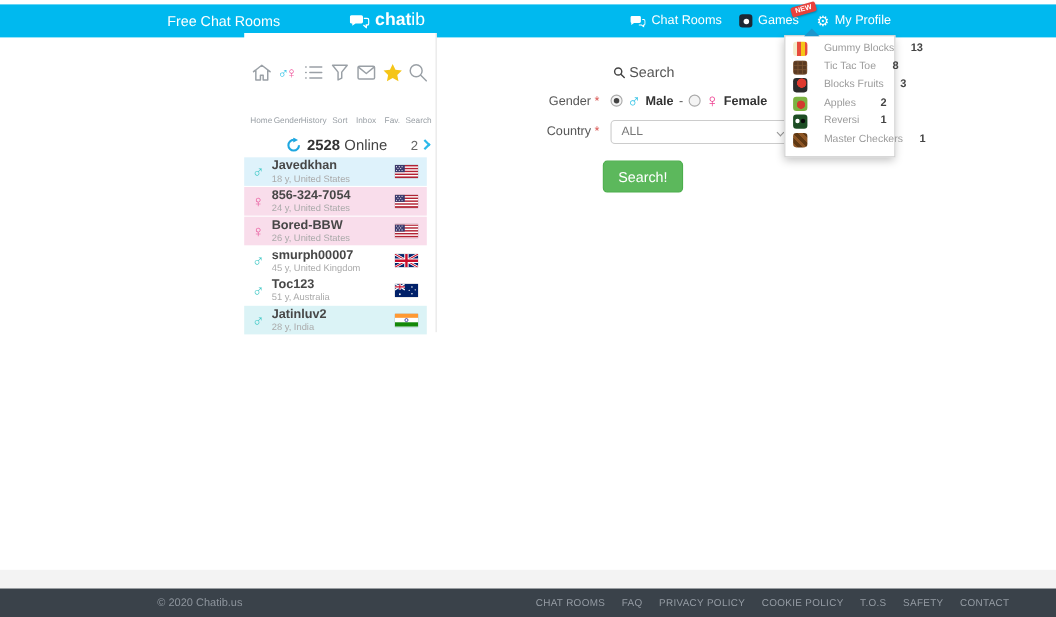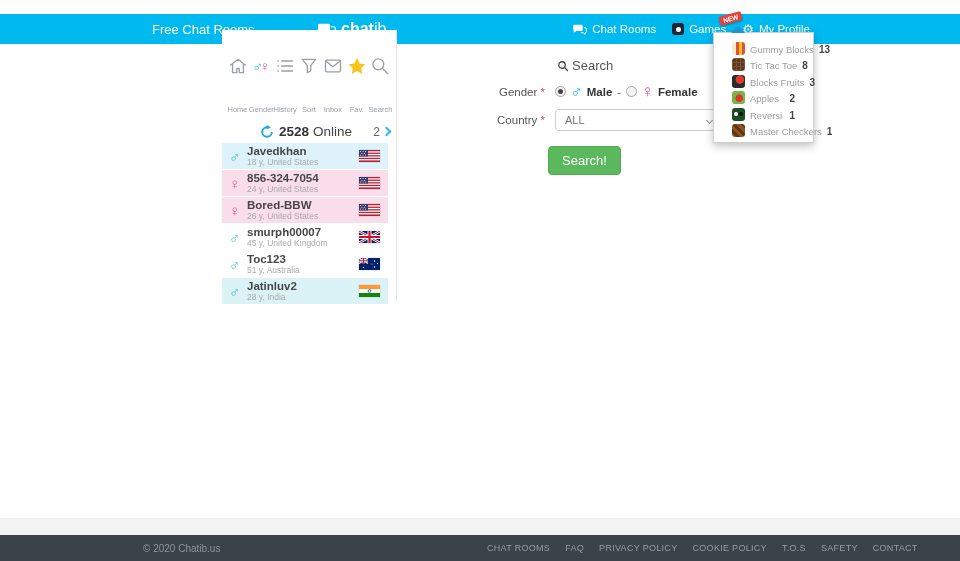--- a/index.html
+++ b/index.html
@@ -1,35 +1,35 @@
 <!DOCTYPE html>
 <html><head>
 <meta charset="utf-8">
 <style>
   * { margin:0; padding:0; box-sizing:border-box; }
   html,body { width:960px; height:561px; }
   body { font-family:"Liberation Sans", sans-serif; background:#fff; position:relative; overflow:hidden; }
 
   
-  .topbar { position:absolute; left:0; top:14px; width:960px; height:30px; background:#00b9ef; color:#fff; }
+  .topbar { position:absolute; left:0; top:4px; width:960px; height:30px; background:#00b9ef; color:#fff; }
   .topbar-left { position:absolute; left:152px; top:0; height:30px; display:flex; align-items:center; font-size:13px; }
   .logo { position:absolute; left:318px; top:0; height:30px; display:flex; align-items:center; gap:5px; font-size:16px; }
   .logo .bold { font-weight:bold; }
   .logo .light { font-weight:normal; }
   .topnav { position:absolute; right:150px; top:0; height:30px; display:flex; align-items:center; gap:16px; }
   .topnav-item { display:flex; align-items:center; gap:5px; font-size:11.5px; position:relative; cursor:pointer; }
   .badge-new { position:absolute; top:-9px; right:-16px; background:#e8413c; color:#fff; font-size:6.5px; font-weight:bold; padding:1px 4px; border-radius:2px; transform:rotate(-16deg); box-shadow:0 1px 2px rgba(0,0,0,.3); }
   .games-glyph { width:12px; height:12px; background:#1d2733; border-radius:3px; display:inline-flex; align-items:center; justify-content:center; }
   .games-glyph i { width:5px; height:5px; background:#fff; border-radius:50%; display:block; }
   .gear-glyph { font-size:13px; line-height:1; }
 
   
   .dropdown { position:absolute; left:713px; top:32px; width:101px; background:#fff; border:1px solid #cfcfcf; box-shadow:0 3px 8px rgba(0,0,0,.25); padding:5px 0; z-index:50; }
   .dropdown .caret { position:absolute; top:-7px; left:17px; width:0; height:0; border-left:7px solid transparent; border-right:7px solid transparent; border-bottom:7px solid #1c96cc; }
-  .dd-item { height:16.5px; display:flex; align-items:flex-end; padding:0 18px; gap:5px; cursor:pointer; }
+  .dd-item { height:16.5px; display:flex; align-items:flex-start; padding:0 7px; gap:15px; cursor:pointer; }
   .dd-item .nm { flex:1; font-size:9.5px; color:#9b9b9b; white-space:nowrap; }
   .dd-item .ct { font-size:10px; font-weight:bold; color:#444; }
   .gicon { width:13px; height:13px; border-radius:3px; flex:0 0 13px; }
   .gi0 { background:linear-gradient(90deg,#f4ecca 0 30%,#e74c3c 30% 55%,#f5c518 55% 80%,#e74c3c 80%); }
   .gi1 { background:#5a3a22; background-image:linear-gradient(#7a5230 1px,transparent 1px),linear-gradient(90deg,#7a5230 1px,transparent 1px); background-size:4px 4px; }
   .gi2 { background:radial-gradient(circle at 60% 35%, #e03a2f 0 4px, #2b2b2b 4.5px); }
   .gi3 { background:radial-gradient(circle at 55% 55%, #d23b2e 0 3.5px, #7cb342 4px); }
   .gi4 { background:#1d4d24; position:relative; }
   .gi4::before { content:""; position:absolute; left:2px; top:4px; width:4px; height:4px; border-radius:50%; background:#fff; }
   .gi4::after { content:""; position:absolute; right:2px; top:4px; width:4px; height:4px; border-radius:50%; background:#0a0a0a; }

